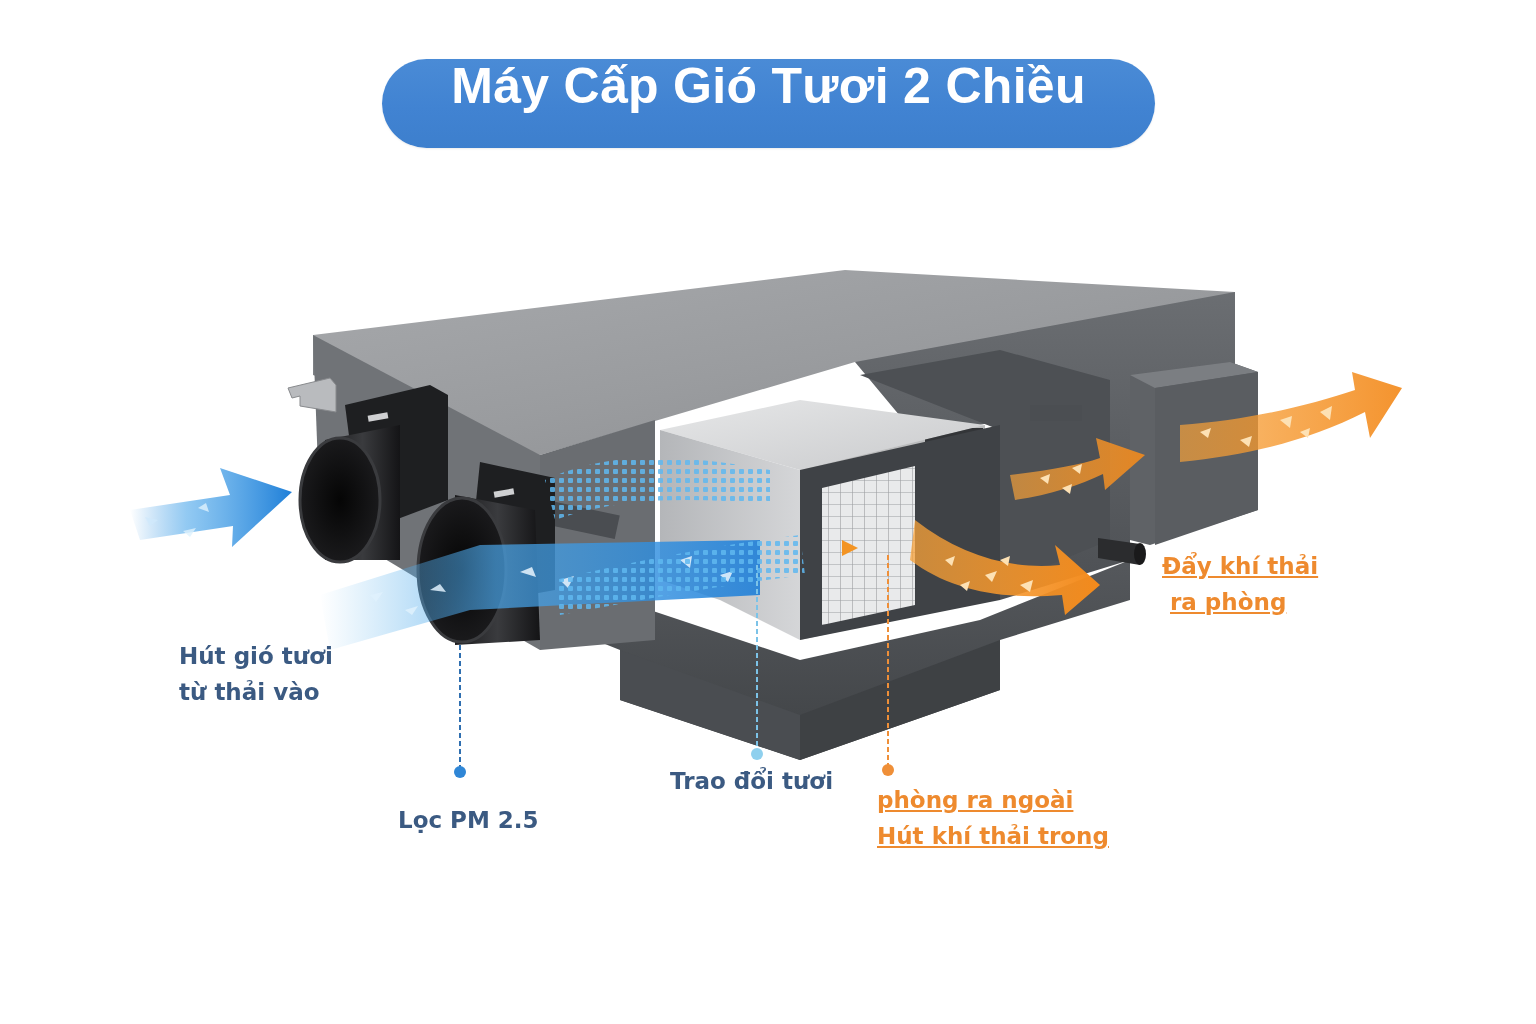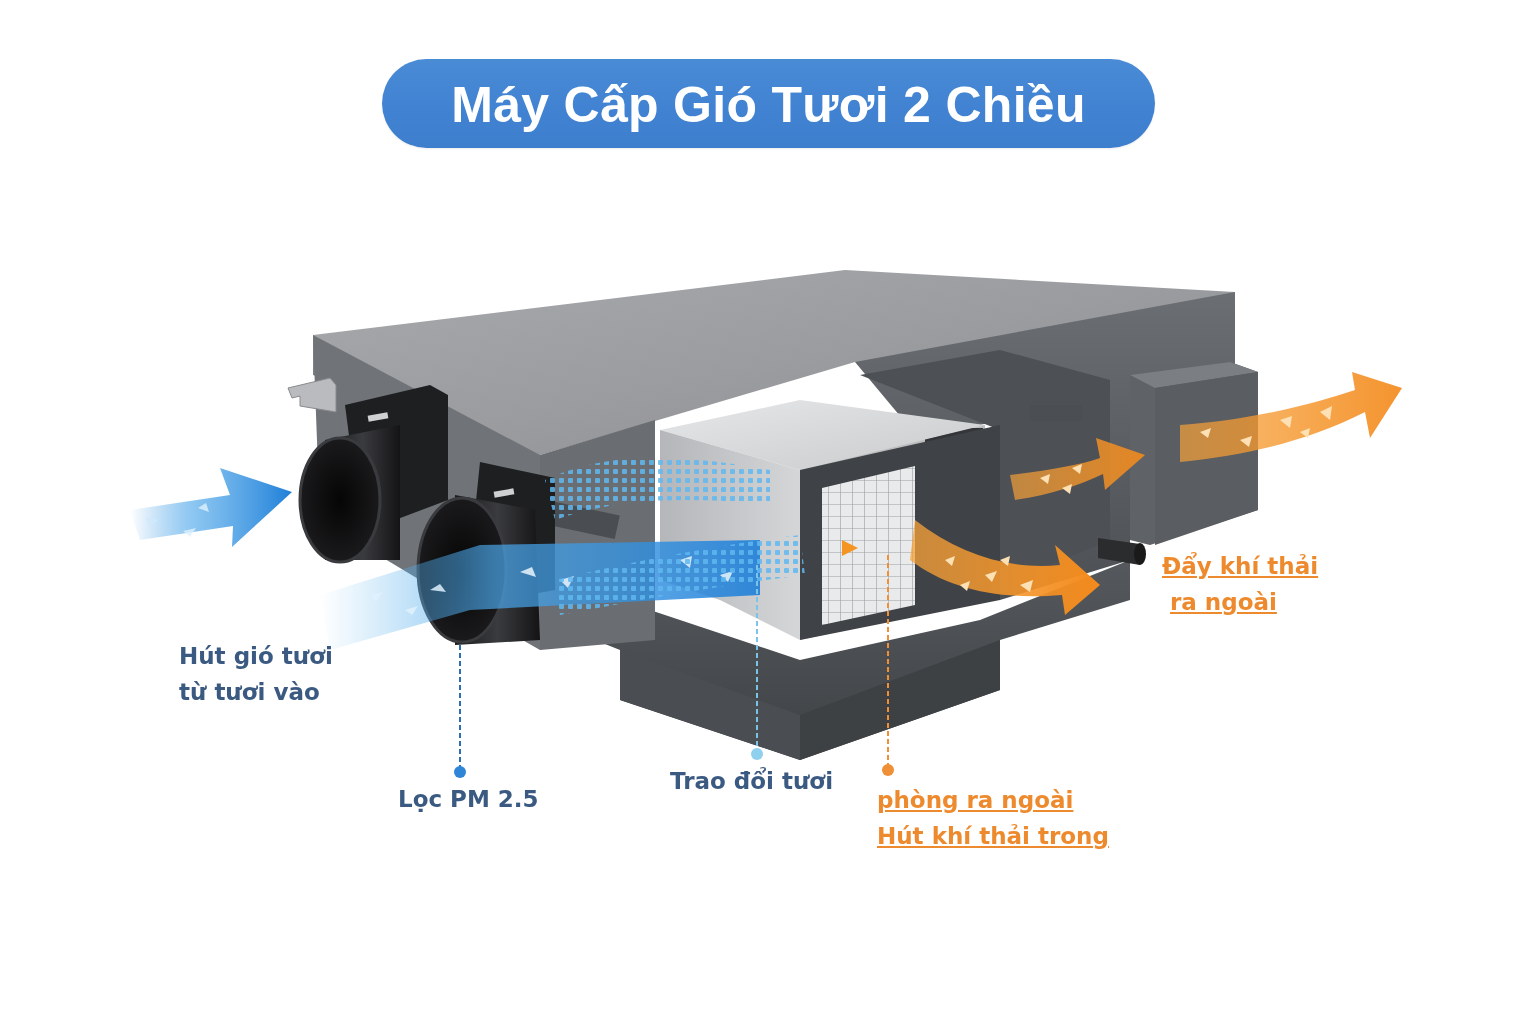--- a/index.html
+++ b/index.html
@@ -16,21 +16,20 @@
     }
     .title-pill {
       position: absolute;
       left: 382px;
       top: 59px;
       width: 773px;
       height: 89px;
       border-radius: 45px;
       background: linear-gradient(180deg, #4a8bd6 0%, #4183d2 55%, #3d7fcd 100%);
       display: flex;
-      align-items: center;
       justify-content: center;
       box-shadow: 0 1px 2px rgba(0,0,0,0.08);
     }
     .title-text {
       color: #ffffff;
       font-family: "Liberation Sans", "DejaVu Sans", sans-serif;
       font-weight: bold;
       font-size: 50px;
       letter-spacing: 0.3px;
       line-height: 1;
@@ -241,32 +240,32 @@
     <circle cx="757" cy="754" r="6" fill="#8fd0ee"></circle>
   </g>
   <g>
     <line x1="888" y1="555" x2="888" y2="766" stroke="#ef8f38" stroke-width="2" stroke-dasharray="5,3"></line>
     <circle cx="888" cy="770" r="6" fill="#ef8f38"></circle>
   </g>
 </svg>
 
 <div class="label blue" style="left:160px; top:638px;margin-left:19px;">
   <span>Hút gió tươi</span>
-  <span>từ tươi vào</span>
-</div>
-
-<div class="label blue" style="left:398px; top:781px;">
+  <span>từ thải vào</span>
+</div>
+
+<div class="label blue" style="left:398px; top:802px;">
   <span>Lọc PM 2.5</span>
 </div>
 
 <div class="label blue" style="left:670px; top:763px;">
   <span>Trao đổi tươi</span>
 </div>
 
 <div class="label orange" style="left:877px; top:782px;">
   <span>phòng ra ngoài</span>
   <span>Hút khí thải trong</span>
 </div>
 
 <div class="label orange" style="left:1162px; top:548px;">
   <span>Đẩy khí thải</span>
-  <span style="padding-left:8px;">ra ngoài</span>
+  <span style="padding-left:8px;">ra phòng</span>
 </div>
 
 </body></html>

